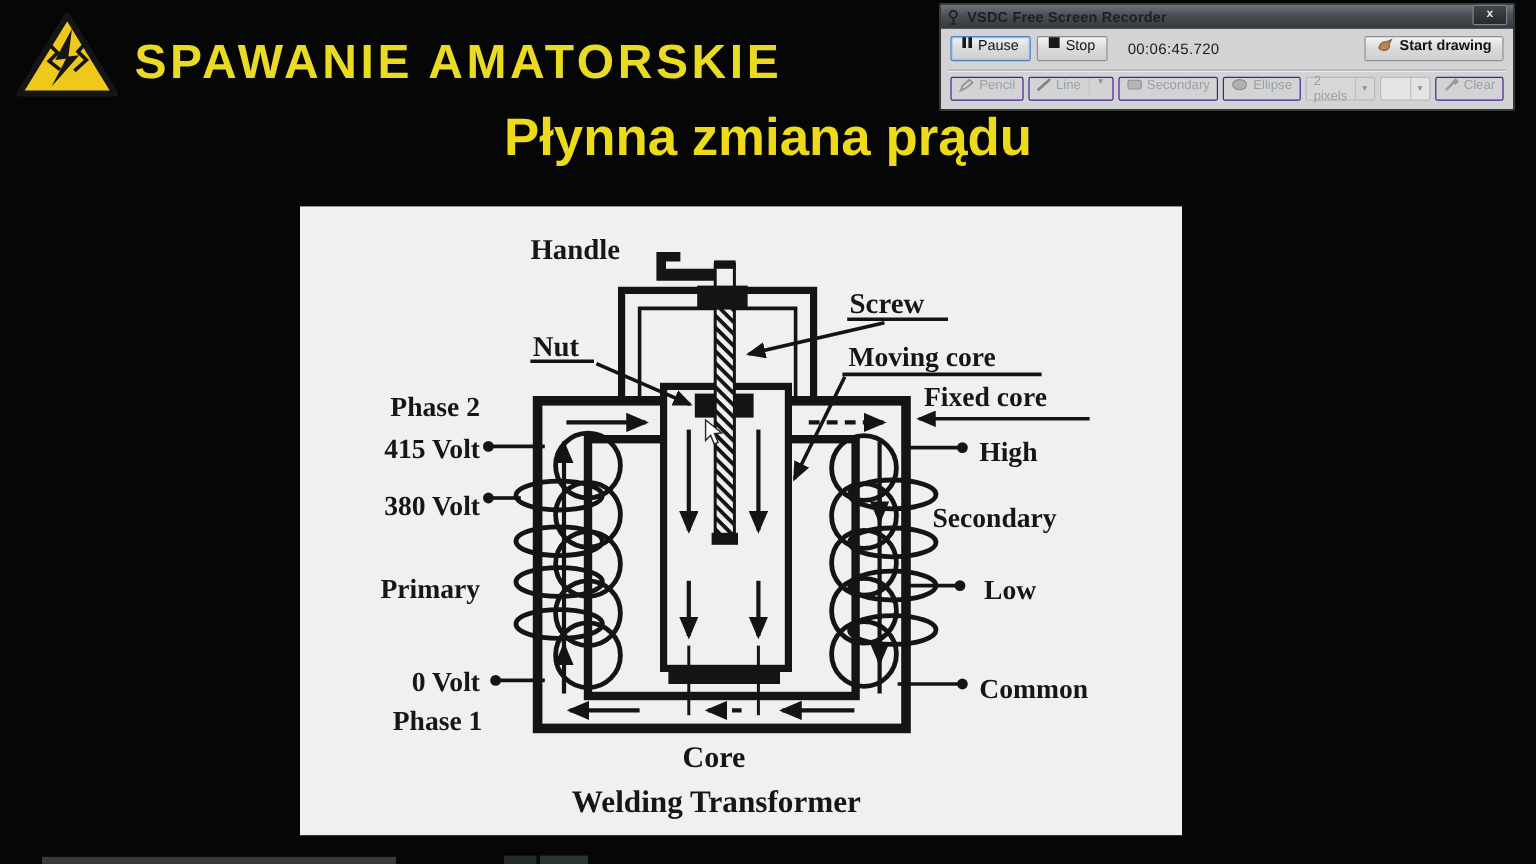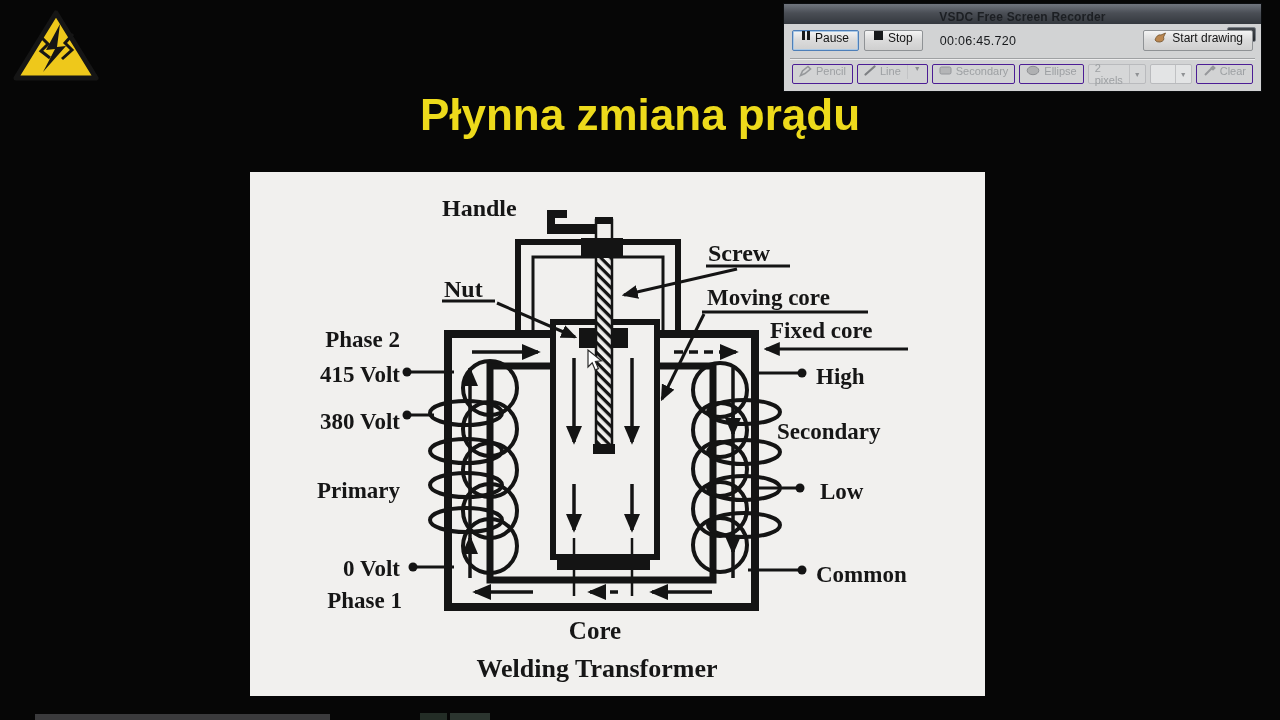--- a/index.html
+++ b/index.html
@@ -18,35 +18,35 @@
   svg text{font-family:"Liberation Serif",serif;font-weight:bold;fill:#161616;}
   .lbl{font-size:23px;}
   .lbl-lg{font-size:24px;}
   .lbl-core{font-size:25px;}
   .lbl-cap{font-size:26px;}
 
   
   .recorder{position:absolute;left:783px;top:3px;width:479px;height:89px;background:#d2d3d4;
             border:1px solid #0b0d0f;box-sizing:border-box;font-family:"Liberation Sans",sans-serif;}
   .titlebar{height:20px;background:linear-gradient(#70757e,#4a4e55 45%,#34383e);
-            display:flex;align-items:center;gap:6px;padding:0 5px;flex-direction:column;}
+            display:flex;align-items:center;gap:6px;padding:0 5px;}
   .titlebar .t-text{font-size:12px;font-weight:bold;color:#1c1f23;letter-spacing:.2px;}
   .close-btn{margin-left:auto;width:27px;height:15px;margin-top:-3px;
              background:linear-gradient(#43474d,#26292d);border:1px solid #7b8087;border-radius:2px;
              color:#e8eaec;font-size:10px;line-height:13px;text-align:center;font-weight:bold;}
   .row1{height:33px;display:flex;align-items:center;padding:0 8px;gap:5px;}
   .btn{height:21px;box-sizing:border-box;padding:0 9px;font-size:12px;color:#131313;
        display:inline-flex;gap:5px;border:1px solid #8f9295;border-radius:2px;
        background:linear-gradient(#f4f4f4,#dcdcdc 45%,#cfcfcf);}
   .btn.focused{border-color:#4e7fb8;box-shadow:inset 0 0 0 1px #a9c8e6;}
   .pause-bars{display:inline-flex;gap:2px;}
   .pause-bars i{display:block;width:3px;height:9px;background:#16181a;}
   .stop-square{display:block;width:9px;height:9px;background:#16181a;}
   .timer{font-size:12.5px;color:#17191c;margin-left:12px;letter-spacing:.3px;}
-  .start-btn{margin-left:auto;}
+  .start-btn{margin-left:auto;font-weight:bold;}
   .divider{margin:1px 6px 0;border-top:1px solid #9fa1a3;border-bottom:1px solid #ededee;}
   .row2{display:flex;align-items:center;padding:4px 8px 0;gap:4px;}
   .tbtn{height:20px;box-sizing:border-box;padding:0 6px;font-size:11px;color:#9da0a3;
         display:inline-flex;align-items:flex-start;gap:4px;border:1px solid #4c1d95;border-radius:2px;
         background:linear-gradient(#dcdddе,#d4d5d6);}
   .tbtn .sep{width:1px;height:14px;background:#c2c3c5;margin:0 2px;}
   .drop{font-size:7px;color:#8f9194;}
   .combo{height:20px;box-sizing:border-box;display:inline-flex;align-items:center;
          border:1px solid #b9babd;border-radius:2px;background:#d6d7d8;color:#9da0a3;font-size:11px;}
   .combo .val{padding:0 6px;flex:1;}
@@ -67,20 +67,21 @@
 
   <div class="logo">
     <svg width="92" height="80" viewBox="0 0 92 80">
       <path d="M46 7 L86 72 L6 72 Z" fill="#eec81b" stroke="#151515" stroke-width="5" stroke-linejoin="round"></path>
       <path d="M50 18 L36 44 L45 43 L33 66 L56 40 L47 41 Z" fill="#151515"></path>
       <path d="M30 30 L38 38 L31 45 L40 52" fill="none" stroke="#151515" stroke-width="3"></path>
       <path d="M63 28 L55 37 L62 44 L52 53" fill="none" stroke="#151515" stroke-width="3"></path>
     </svg>
   </div>
 
+  <div class="channel">SPAWANIE AMATORSKIE</div>
   <div class="video-title">Płynna zmiana prądu</div>
 
   <div class="panel">
     <svg width="735" height="524" viewBox="0 0 735 524">
       <defs>
         <pattern id="hatch" patternUnits="userSpaceOnUse" width="7" height="7" patternTransform="rotate(45)">
           <rect width="7" height="7" fill="#f1f0ee"></rect>
           <rect width="7" height="3.2" fill="#141414"></rect>
         </pattern>
         <marker id="ah" markerWidth="5.4" markerHeight="4.6" refX="4.6" refY="2.3" orient="auto" markerUnits="strokeWidth">

